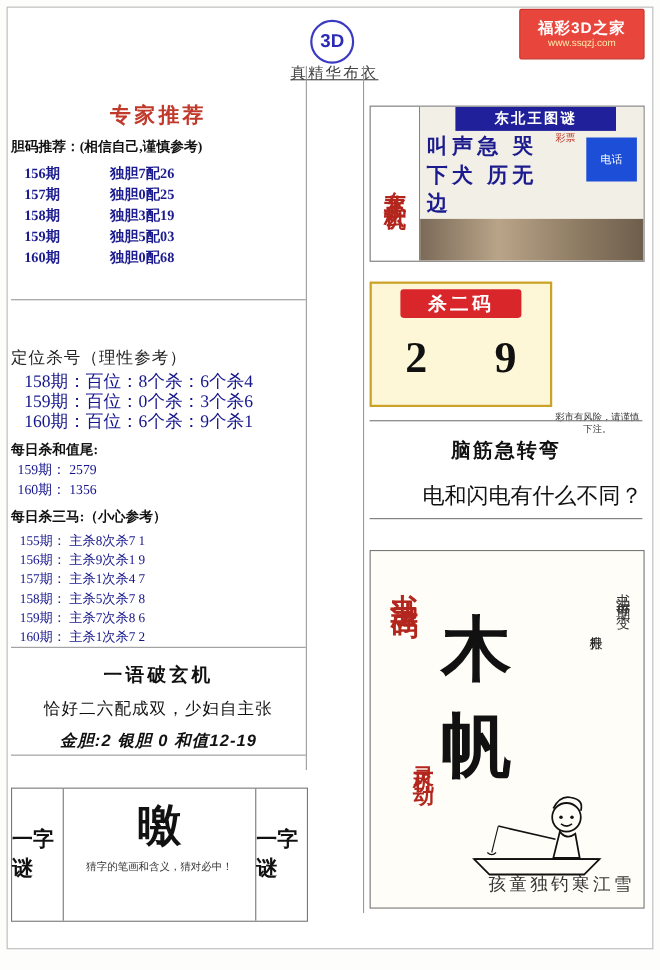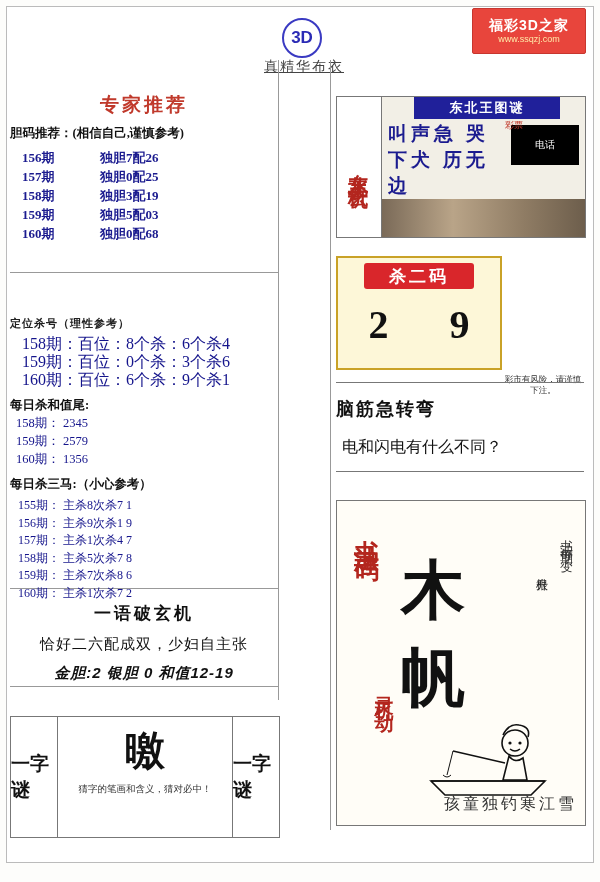--- a/index.html
+++ b/index.html
@@ -54,21 +54,21 @@
   .exp-rows{margin-top:6px;}
   .exp-row{
     font-size:13px;line-height:19px;color:#1b1b8f;font-weight:bold;
     font-family:"Liberation Serif",serif;
     display:flex;
   }
   .exp-row .p{width:62px;padding-left:12px;}
   .exp-row .v{padding-left:16px;}
   
   .kill-title{
-    margin-top:6px;font-size:11px;font-weight:bold;color:#222;
+    margin-top:6px;font-size:15px;font-weight:normal;color:#222;
     font-family:"Liberation Serif",serif;letter-spacing:1px;
   }
   .kill-rows{margin-top:4px;}
   .kill-row{
     font-size:16px;line-height:18px;color:#15158c;
     font-family:"Liberation Serif",serif;padding-left:12px;
   }
   .sub-head{
     margin-top:8px;font-size:12.5px;font-weight:bold;color:#111;
     font-family:"Liberation Serif",serif;
@@ -132,21 +132,21 @@
     display:flex;align-items:center;justify-content:center;
     font-family:"Liberation Serif",serif;
     margin-left:32px;
   }
   .dbw-poem{
     position:absolute;left:6px;top:24px;width:120px;
     font-size:19px;line-height:26px;color:#1b1b8f;font-weight:bold;
     font-family:"Liberation Serif",serif;letter-spacing:4px;
   }
   .dbw-blue{
-    position:absolute;right:6px;top:28px;width:68px;height:40px;background:#000000;
+    position:absolute;right:6px;top:28px;width:46px;height:40px;background:#1d4ed8;
     color:#fff;font-size:10px;display:flex;align-items:center;justify-content:center;
   }
   .dbw-strip{
     position:absolute;left:0;bottom:0;width:100%;height:38px;
     background:linear-gradient(90deg,#7a6a58 0%,#b9a488 35%,#8f7c64 70%,#6d5e4c 100%);
   }
   .dbw-red{position:absolute;right:62px;top:22px;font-size:9px;color:#c0392b;}
   
   .sha-box{
     position:absolute;left:336px;top:256px;width:162px;height:110px;
@@ -162,26 +162,27 @@
   .sha-nums div{font-size:40px;font-weight:bold;color:#111;font-family:"Liberation Serif",serif;}
   .risk{
     position:absolute;left:502px;top:374px;width:82px;font-size:8.5px;color:#333;line-height:11px;text-align:center;
   }
   
   .brain-box{
     position:absolute;left:336px;top:382px;width:248px;height:88px;
     border-top:1px solid #777;border-bottom:1px solid #777;
   }
   .brain-title{
-    margin-top:14px;font-size:18px;font-weight:bold;color:#111;
+    text-align:center;margin-top:14px;font-size:18px;font-weight:bold;color:#111;
     letter-spacing:2px;font-family:"Liberation Serif",serif;
   }
   .brain-q{
-    margin-top:16px;padding-left:6px;font-size:16px;color:#111;
-    font-family:"Liberation Serif",serif;
+    margin-top:16px;padding-left:6px;font-size:20px;color:#111;
+    font-family:"Liberation Serif",serif;
+    text-align:right;
   }
   
   .calli-box{
     position:absolute;left:336px;top:500px;width:248px;height:324px;
     border:1px solid #777;background:#fffdf7;overflow:hidden;
   }
   .calli-left{
     position:absolute;left:6px;top:18px;width:40px;
     writing-mode:vertical-rl;font-size:25px;font-weight:bold;color:#b3261e;
     letter-spacing:6px;font-family:"Liberation Serif",serif;
@@ -262,21 +263,20 @@
 
   <div style="position:absolute;left:10px;top:310px;width:268px;">
     <div class="kill-title">定位杀号（理性参考）</div>
     <div class="kill-rows">
       <div class="kill-row">158期：百位：8个杀：6个杀4</div>
       <div class="kill-row">159期：百位：0个杀：3个杀6</div>
       <div class="kill-row">160期：百位：6个杀：9个杀1</div>
     </div>
     <div class="sub-head">每日杀和值尾:</div>
     <div>
-      <div class="sum-row">158期：   2345</div>
       <div class="sum-row">159期：   2579</div>
       <div class="sum-row">160期：   1356</div>
     </div>
     <div class="sub-head">每日杀三马:（小心参考）</div>
     <div class="three-rows">
       <div class="three-row">155期：  主杀8次杀7 1</div>
       <div class="three-row">156期：  主杀9次杀1 9</div>
       <div class="three-row">157期：  主杀1次杀4 7</div>
       <div class="three-row">158期：  主杀5次杀7 8</div>
       <div class="three-row">159期：  主杀7次杀8 6</div>

